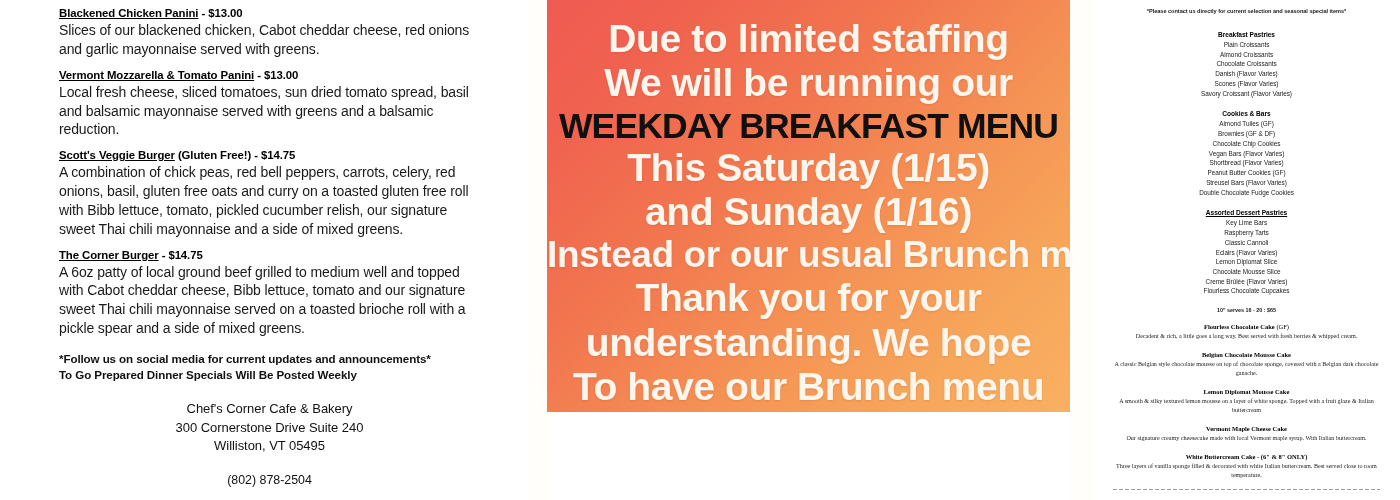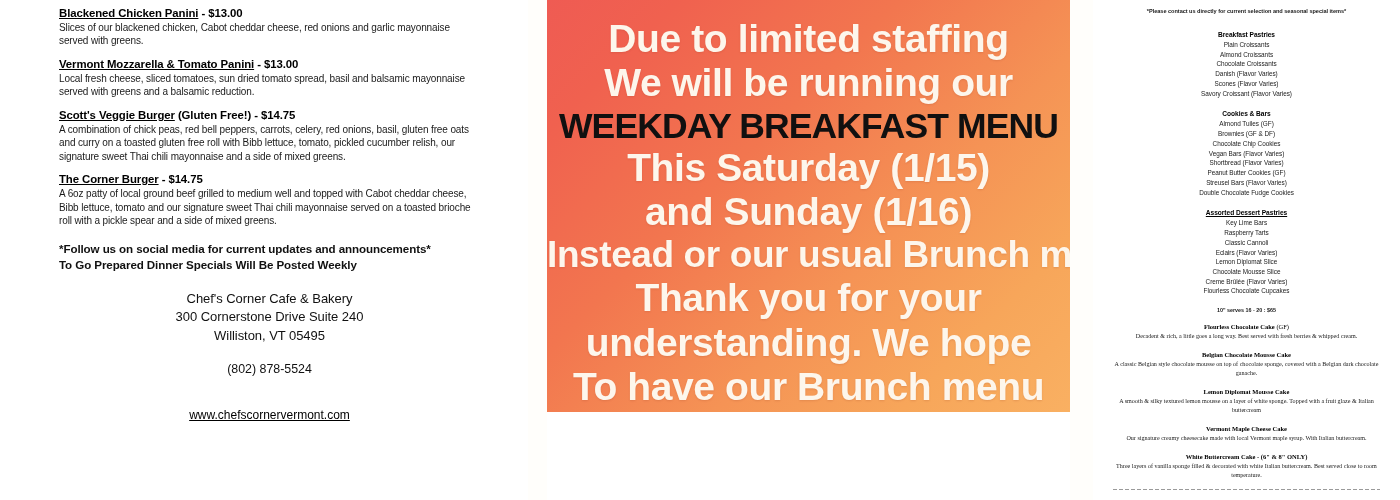--- a/index.html
+++ b/index.html
@@ -14,21 +14,21 @@
     background:#ffffff; padding:6px 48px 0 59px;
     color:#111;
   }
   .menu-item { margin-bottom:9px; }
   .menu-item-head {
     font-size:11.4px; font-weight:bold; line-height:1.32;
     letter-spacing:-0.1px; color:#000;
   }
   .menu-item-head .nm { text-decoration:underline; text-underline-offset:1px; }
   .menu-item-desc {
-    font-size:10px; line-height:1.345; color:#1a1a1a;
+    font-size:14px; line-height:1.345; color:#1a1a1a;
     letter-spacing:-0.12px; margin-top:0px;
   }
   .social-block {
     text-align:left; font-weight:bold; font-size:11.6px;
     line-height:1.4; margin-top:13px; letter-spacing:-0.1px;
   }
   .addr-block {
     text-align:center; font-size:13px; line-height:1.42;
     margin-top:17px; letter-spacing:-0.05px;
   }
@@ -121,21 +121,21 @@
       <div>To Go Prepared Dinner Specials Will Be Posted Weekly</div>
     </div>
 
     <div class="addr-block">
       <div>Chef's Corner Cafe &amp; Bakery</div>
       <div>300 Cornerstone Drive Suite 240</div>
       <div>Williston, VT 05495</div>
     </div>
 
     <div class="phone-block">
-      <span>(802) 878-5524</span>
+      <span>(802) 878-2504</span>
     </div>
 
     <div class="url-block">
       <span class="url-link">www.chefscornervermont.com</span>
     </div>
 
   </div>
 
   <div class="gap"></div>
 

